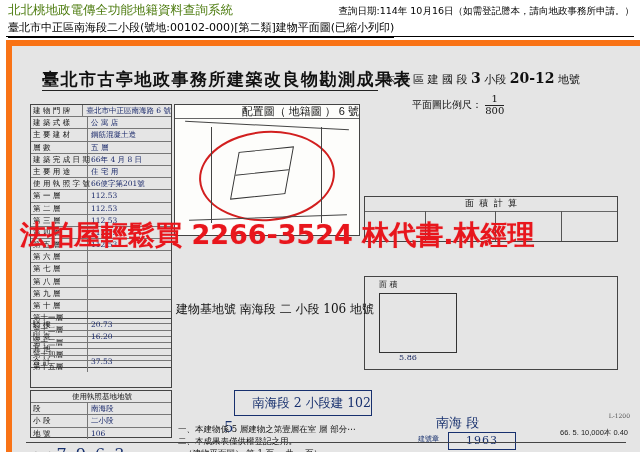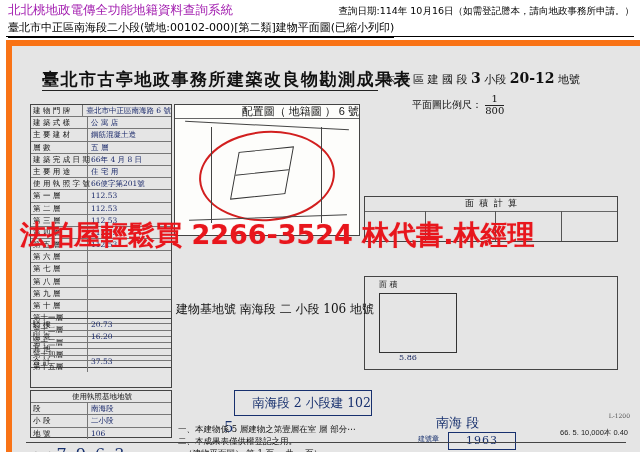--- a/index.html
+++ b/index.html
@@ -13,21 +13,21 @@
   }
   .page{position:relative;width:640px;height:452px;}
 
   
   .hdr{
     position:absolute;left:0;top:0;width:640px;height:38px;
   }
   .hdr-title{
     position:absolute;left:8px;top:2px;
     font-size:12.5px;letter-spacing:0px;white-space:nowrap;
-    color:#a21caf;
+    color:#4d7c0f;
   }
   .hdr-sub{
     position:absolute;left:8px;top:20px;
     font-size:11px;white-space:nowrap;color:#000;
     border-bottom:1px solid #000;padding-bottom:2px;
   }
   .hdr-right{
     position:absolute;right:6px;top:5px;
     font-size:9.5px;white-space:nowrap;color:#000;
   }

